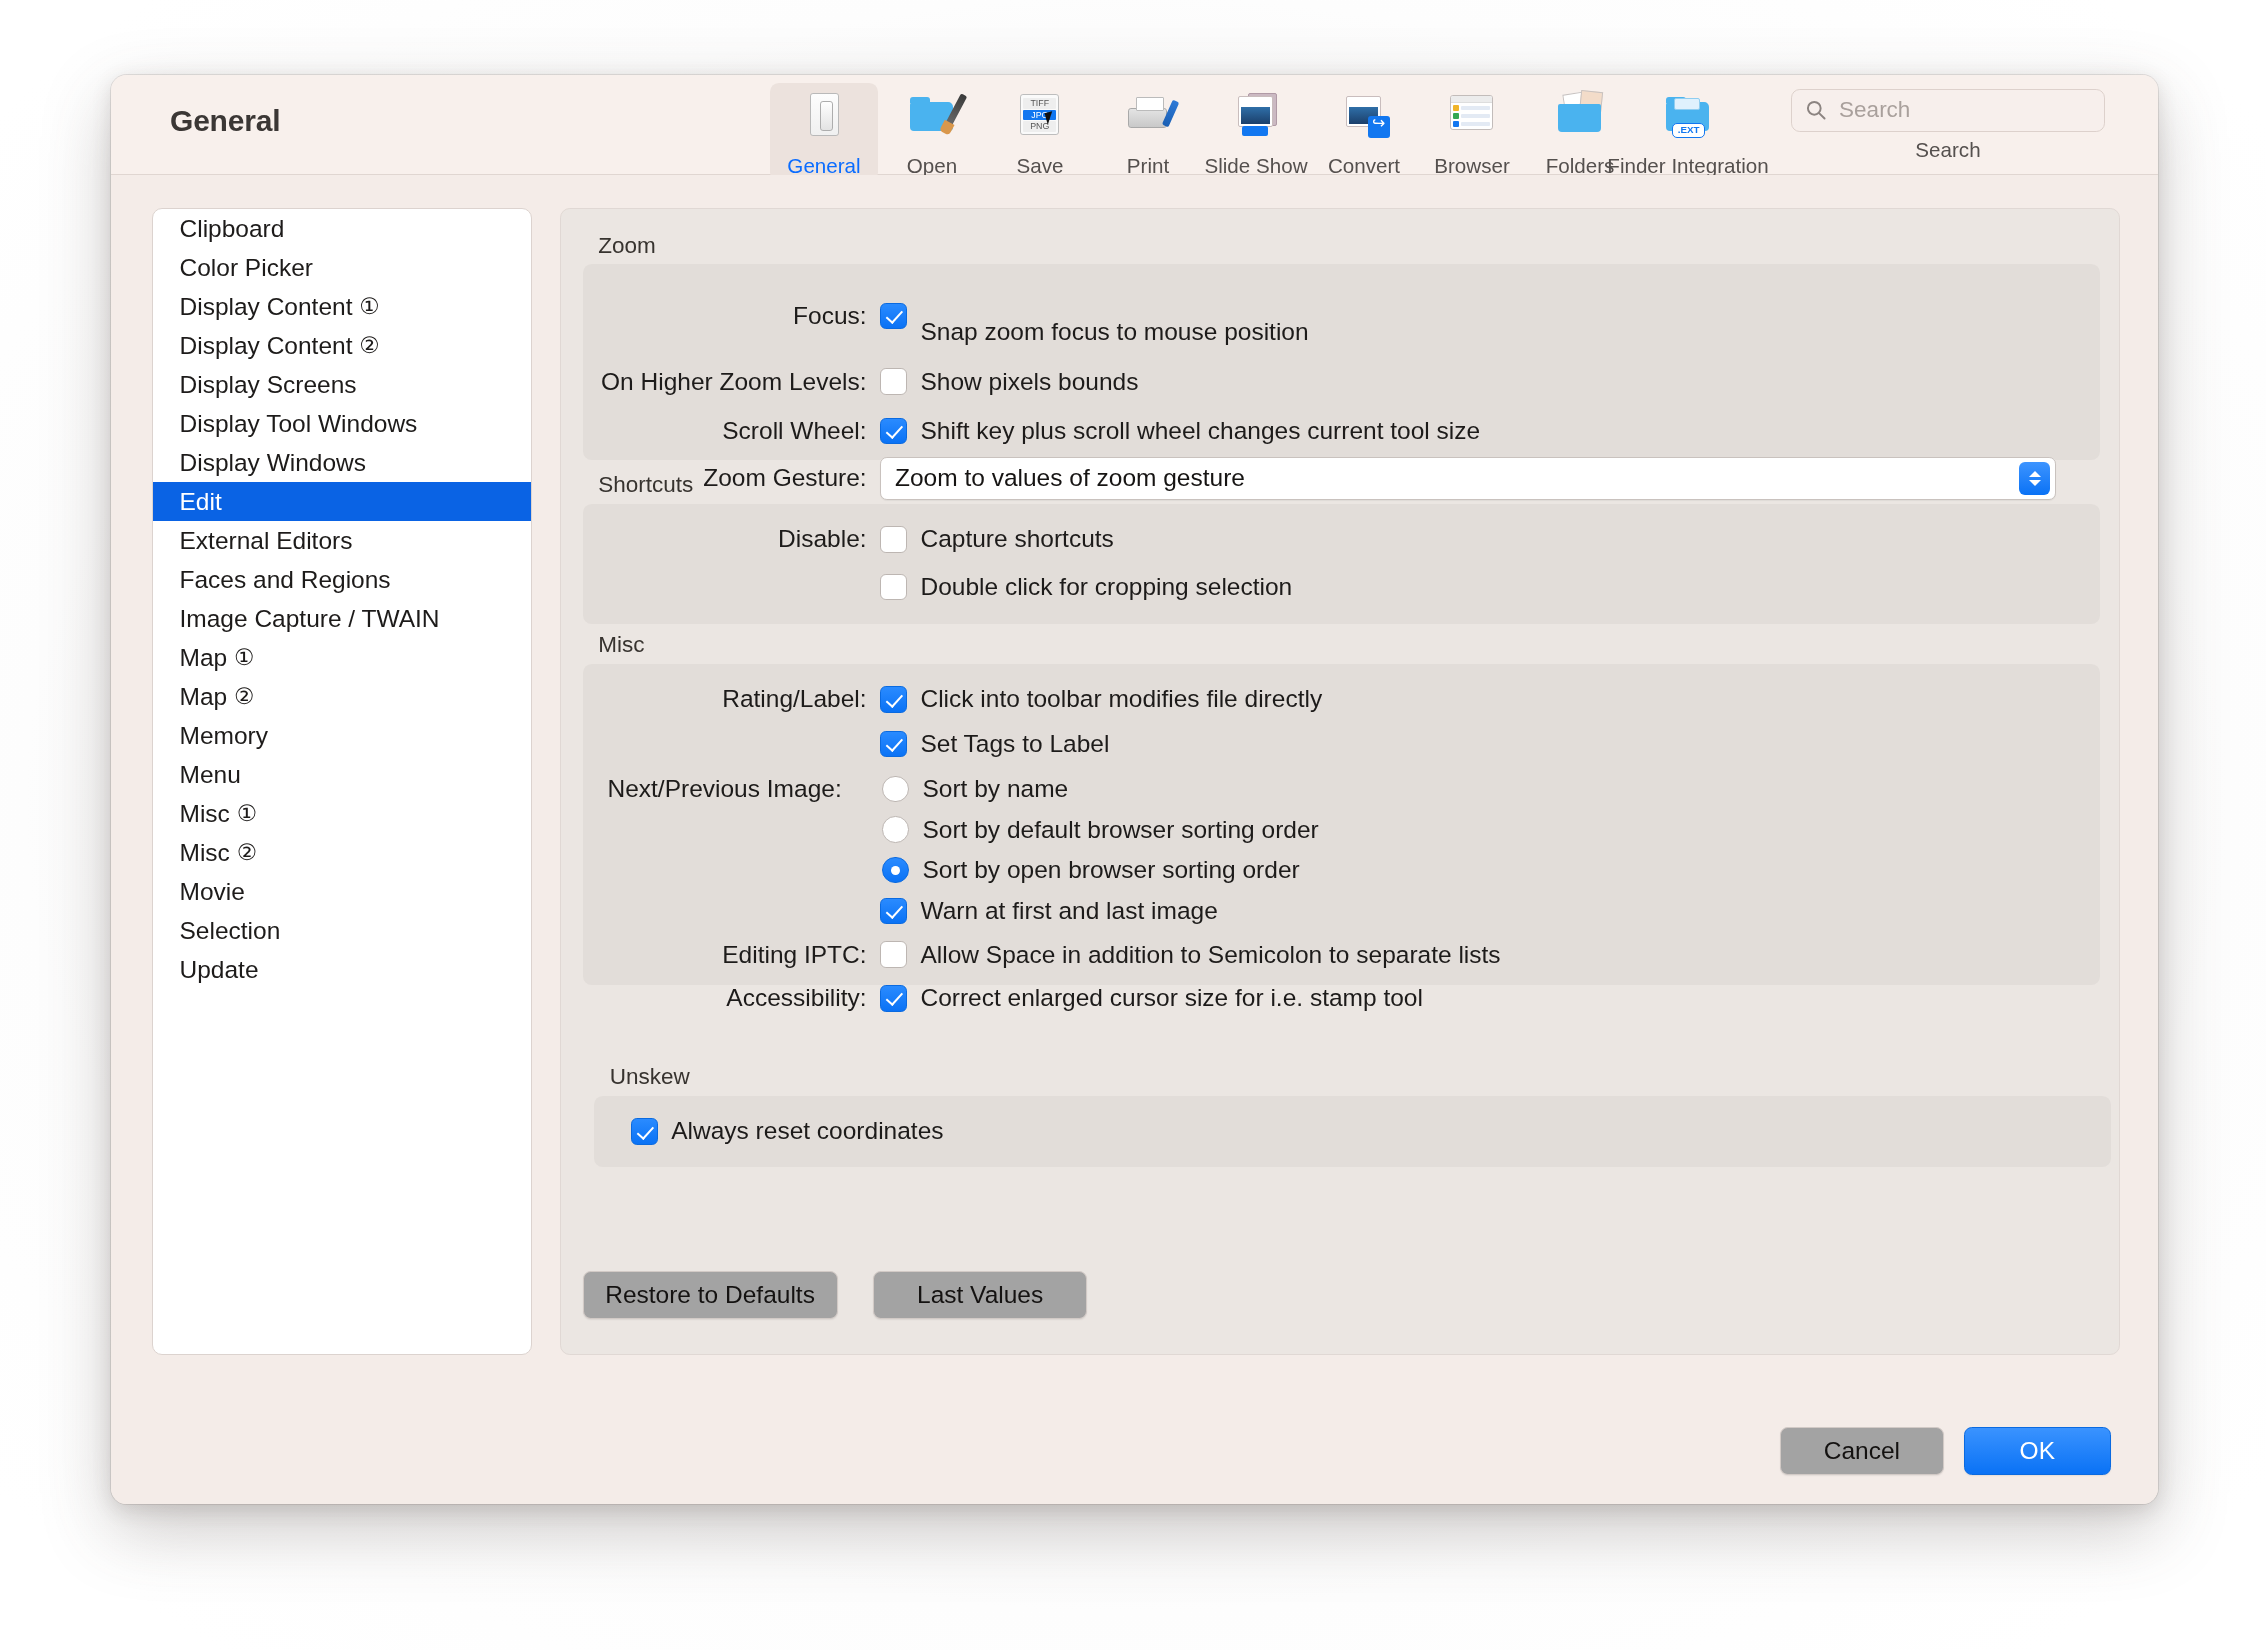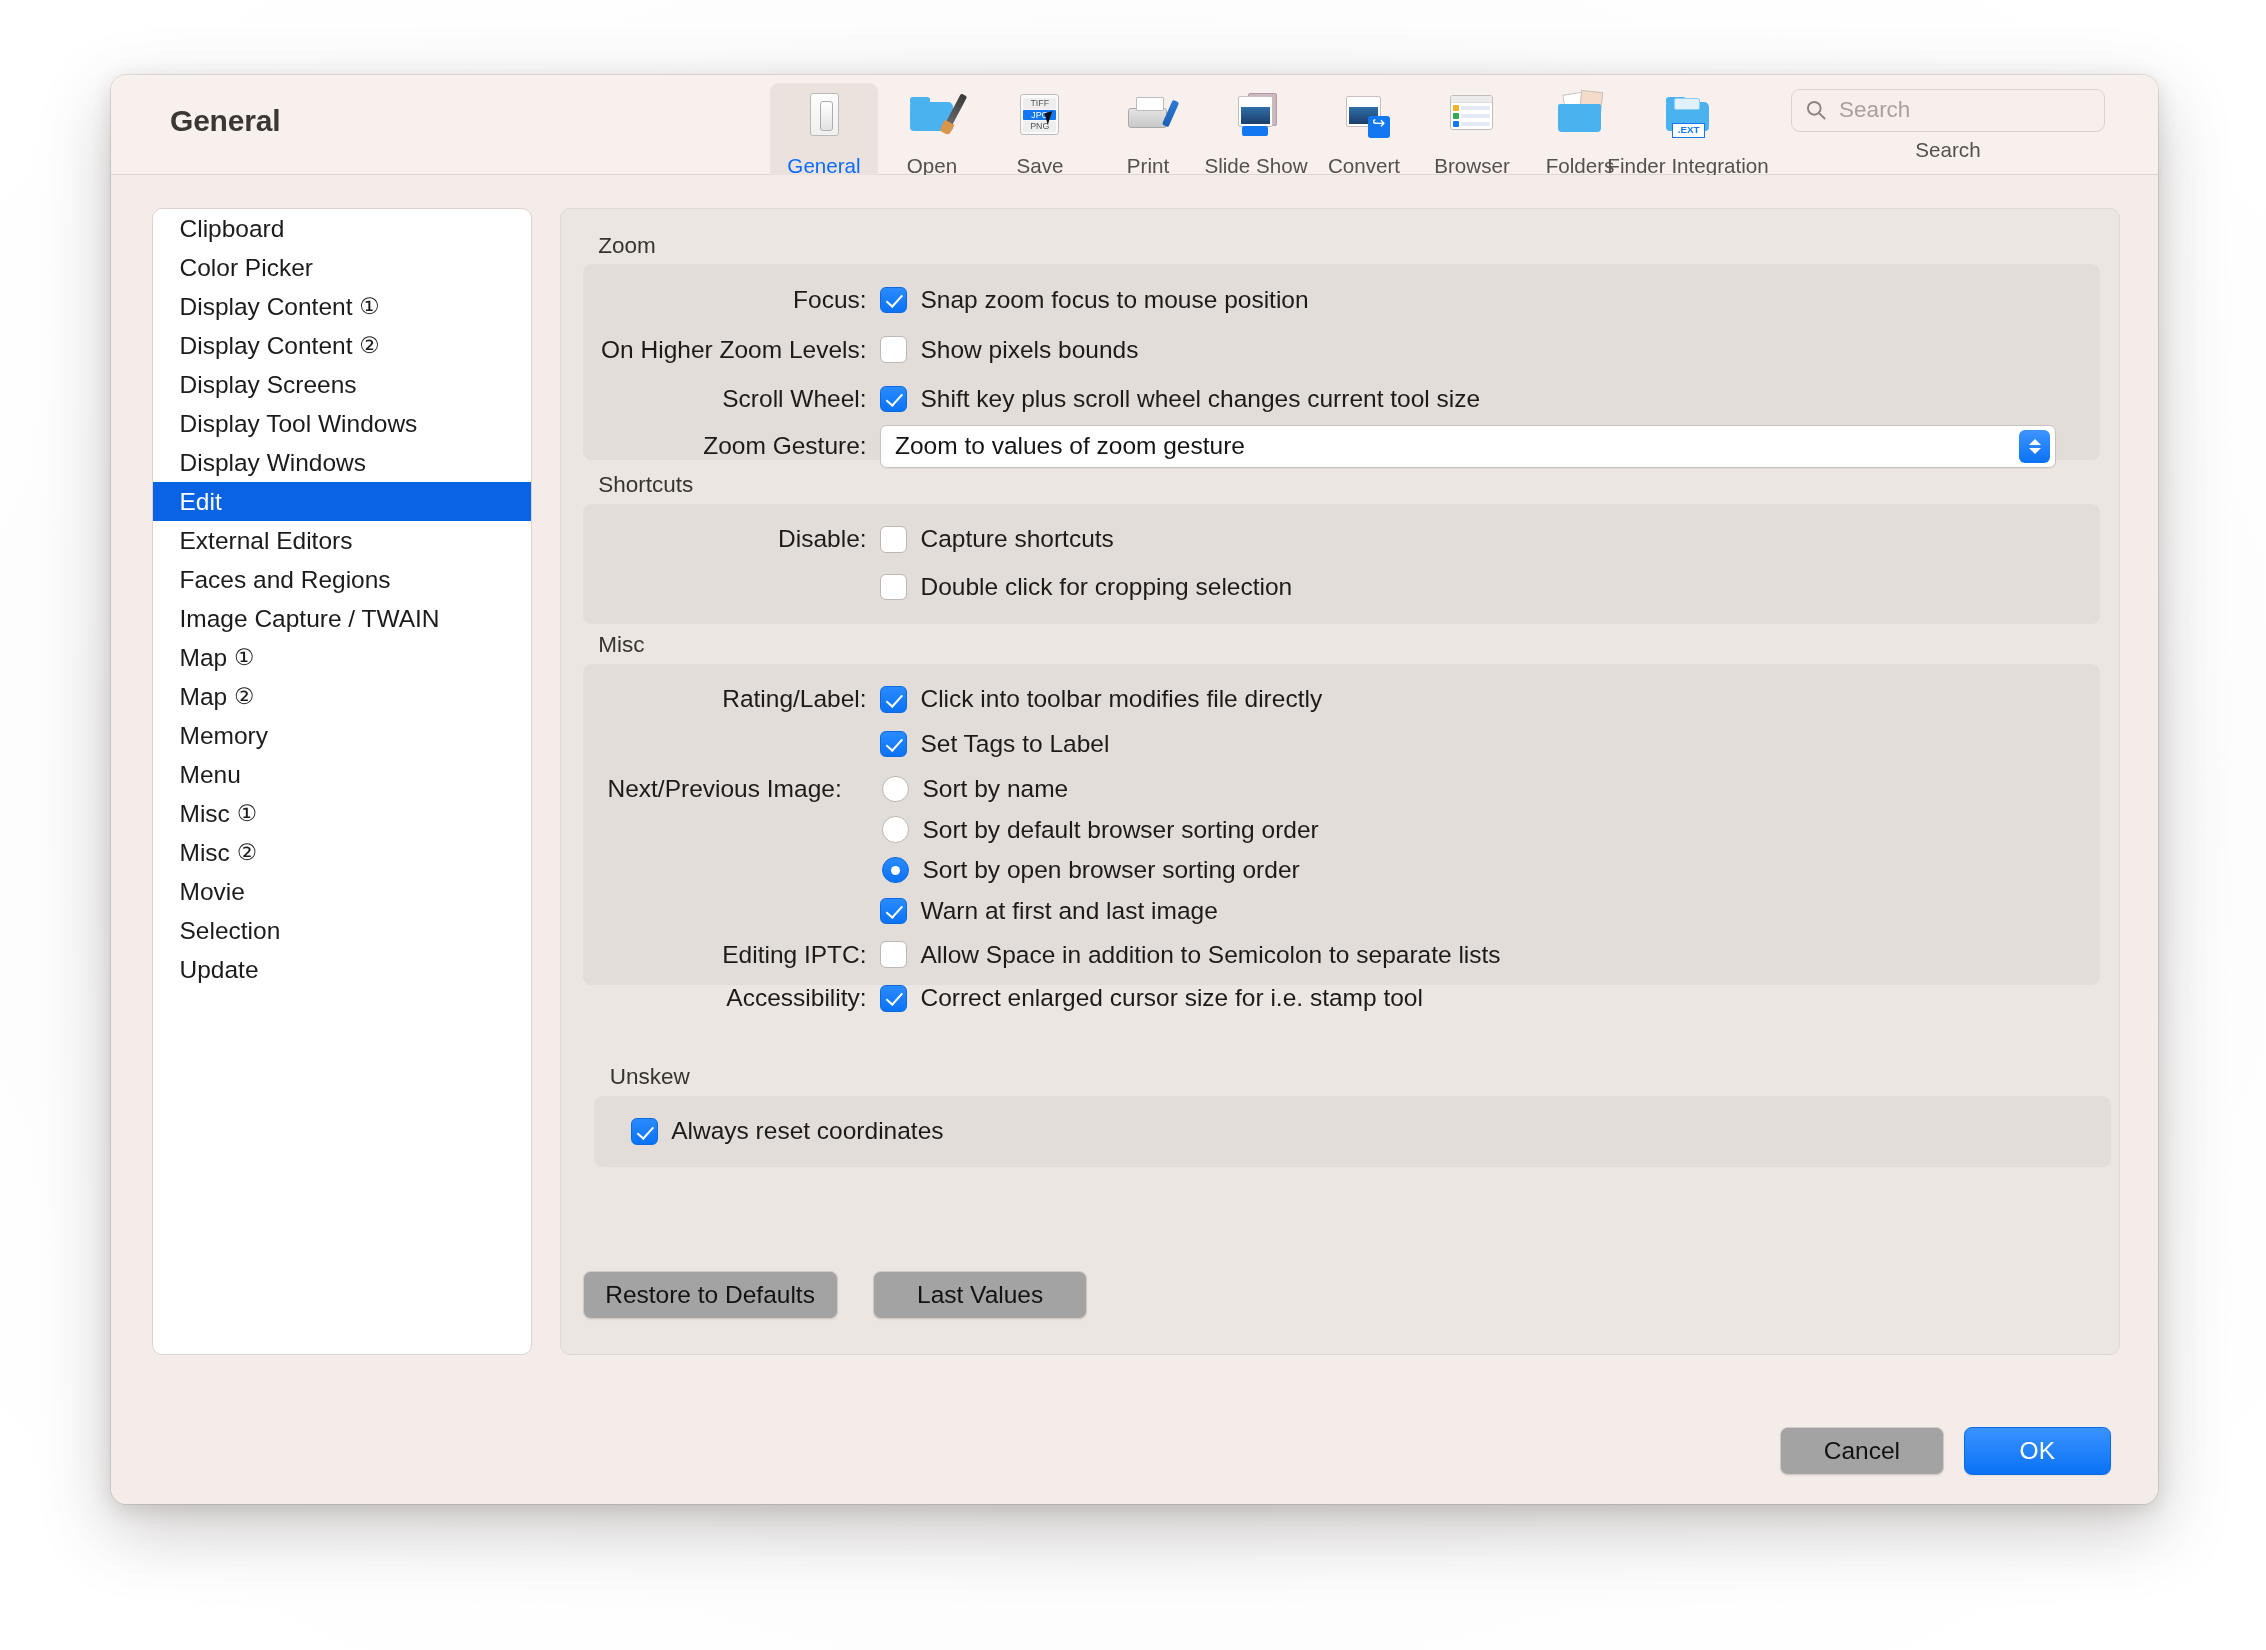--- a/index.html
+++ b/index.html
@@ -169,21 +169,21 @@
   .ic-pic1{
     position:absolute; left:13.7px; top:2px; width:21.6px;height:23.5px;
     background:#fff; border:1px solid #c8c2c0; transform:rotate(-9deg);
   }
   .ic-pic2{
     position:absolute; left:29px; top:0px; width:21.6px;height:23.5px;
     background:#f3dcc9; border:1px solid #c8c2c0; transform:rotate(6deg);
   }
   .ic-ext{
     position:absolute; left:13.7px; bottom:3.9px; width:33px;height:14.7px;
-    background:#fff; border:1.5px solid #1277f0; border-radius:0;
+    background:#fff; border:1.5px solid #1277f0; border-radius:5px;
     color:#1277f0; font-size:9.8px; line-height:12.7px; text-align:center; font-weight:bold;
   }
   .ic-fold-in{
     position:absolute; left:15.7px; top:7.8px; width:25.5px;height:11.8px;
     background:#dff1fd; border:1px solid #8fcdf0; border-radius:2px;
   }
 
   
   #search-wrap {
     position:absolute; right:53px; top:13.7px;
@@ -516,21 +516,21 @@
 
       <div id="content">
 
         <div class="group" style="left:21.6px; top:23.5px; width:1517px;">
           <div class="group-title">Zoom</div>
           <div class="group-box" style="height:196px; padding:21.6px 0 0 0;">
 
             <div class="row" style="margin-bottom:21.6px;">
               <div class="rlabel" style="width:284px;">Focus:</div>
               <div class="cb on" style="margin-left:13.7px;"></div>
-              <div class="ctext" style="margin-left:13.7px;">Snap zoom focus to mouse position</div>
+              <div class="ctext" style="margin-left:13.7px;margin-top:32px;">Snap zoom focus to mouse position</div>
             </div>
 
             <div class="row" style="margin-bottom:21.6px;">
               <div class="rlabel" style="width:284px;">On Higher Zoom Levels:</div>
               <div class="cb" style="margin-left:13.7px;"></div>
               <div class="ctext" style="margin-left:13.7px;">Show pixels bounds</div>
             </div>
 
             <div class="row" style="margin-bottom:11.8px;">
               <div class="rlabel" style="width:284px;">Scroll Wheel:</div>

